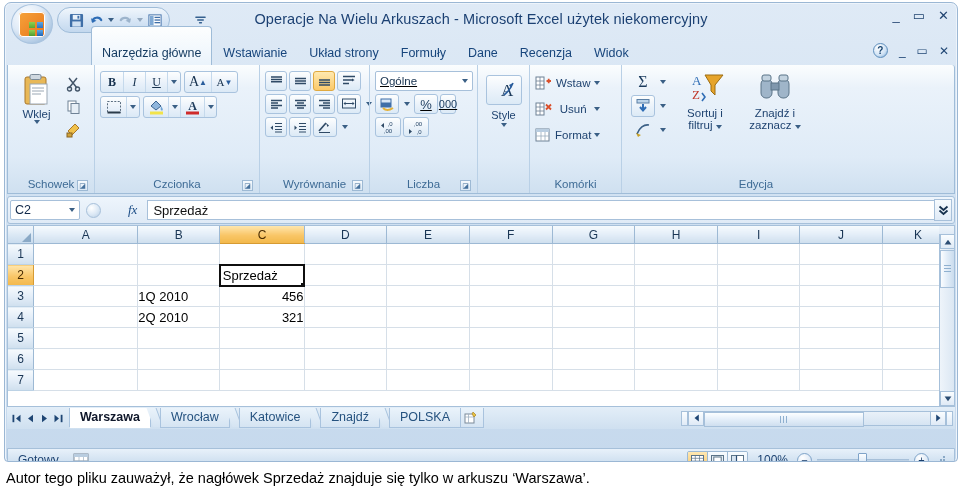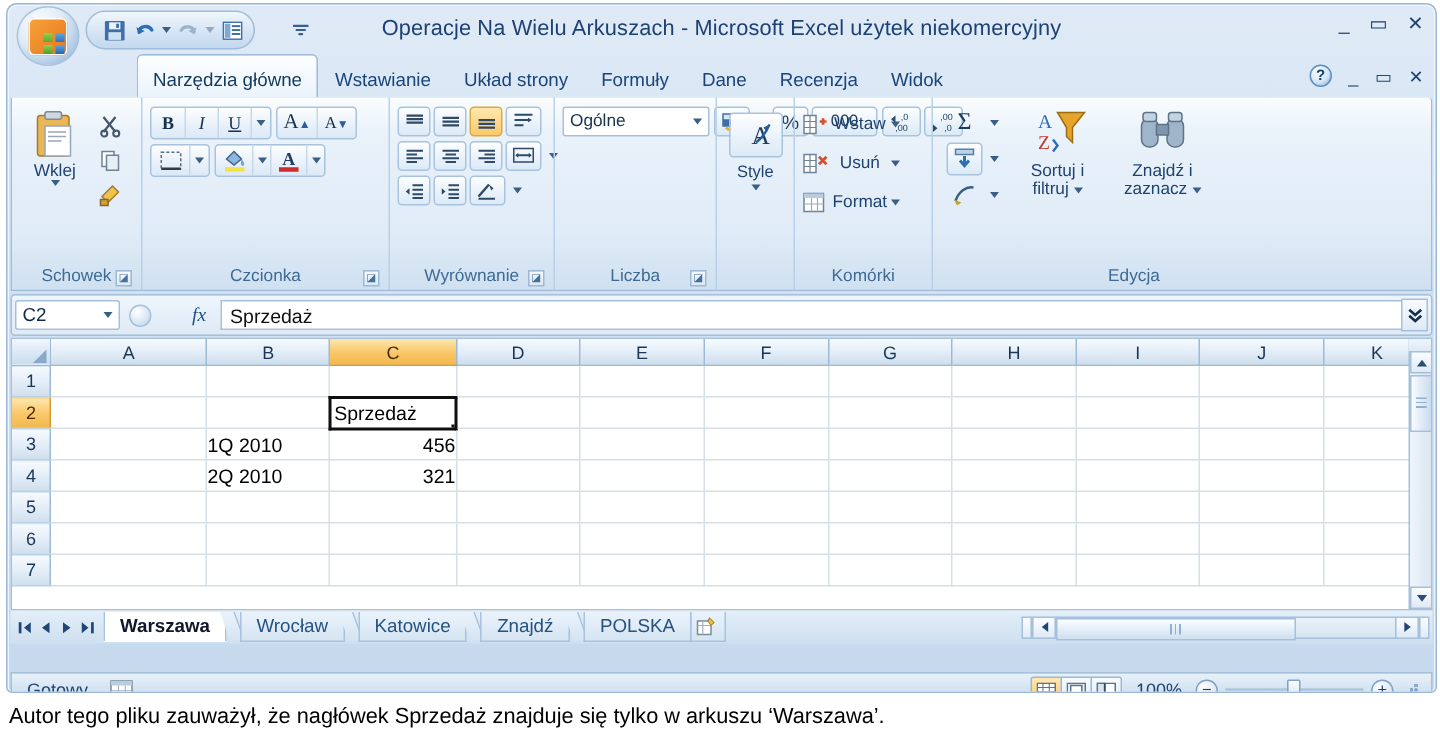--- a/index.html
+++ b/index.html
@@ -58,21 +58,21 @@
   
   .tabstrip{position:relative;height:24px;padding-left:86px;box-sizing:border-box;}
   .tabs{display:flex;align-items:flex-end;height:24px;gap:0;}
   .tab{
     padding:3px 11px 4px;font-size:12.5px;color:#17457c;white-space:nowrap;
     border-radius:4px 4px 0 0;line-height:16px;
   }
   .tab.active{
     background:linear-gradient(#fdfefe,#f2f8fd 60%,#eaf3fb);
     border:1px solid #9fbcd8;border-bottom:none;color:#12395f;
-    padding:8px 10px 4px;
+    padding:18px 10px 4px;
   }
   .help-grp{position:absolute;right:8px;top:2px;display:flex;align-items:center;gap:11px;}
   .help-grp .hc{font-size:12px;color:#1f4674;}
   .qmark{
     width:15px;height:15px;border-radius:50%;
     background:radial-gradient(circle at 35% 30%,#fff,#cfe2f5 60%,#6f9fcc);
     border:1px solid #5f8fbd;color:#15426f;font-size:10px;line-height:13px;
     text-align:center;font-weight:bold;box-sizing:border-box;
   }
 
@@ -132,21 +132,21 @@
 
   
   .g-align{width:110px;}
   .al-rows{display:flex;flex-direction:column;gap:3px;}
   .al-r{display:flex;gap:2px;}
   .al-b{width:22px;height:20px;}
   .al-b.sel{background:linear-gradient(#ffe9b0,#fbc96a);border:1px solid #e0a93f;}
 
   
   .g-num{width:108px;}
-  .nrows{display:flex;gap:3px;}
+  .nrows{display:flex;flex-direction:column;gap:3px;text-decoration:underline;}
   .nfmt{
     width:98px;height:20px;border:1px solid #a7c0da;background:#fff;border-radius:2px;
     display:flex;align-items:center;padding:0 4px;box-sizing:border-box;font-size:11.5px;color:#16314e;
   }
   .nfmt .caret{margin-left:auto;}
   .nr2{display:flex;align-items:center;gap:2px;}
   .nbtn{width:24px;height:20px;font-size:11px;color:#15324f;}
 
   
   .g-style{width:52px;align-items:center;}
@@ -572,21 +572,21 @@
                   <rect x="2.5" y="2.5" width="9" height="3" fill="#d8e7f6"></rect>
                   <path d="M4 11 C7 14 11 13 14 11" stroke="#e3b23c" stroke-width="2" fill="none"></path>
                 </svg>
             </div>
             <div class="btn" style="width:11px;height:20px">
                 <span class="caret"></span>
               </div>
             <div class="btn bx nbtn">
               <span style="font-size:13px;color:#1b3b5e">%</span>
             </div>
-            <div class="btn bx nbtn" style="width:44px">
+            <div class="btn bx nbtn" style="width:16px">
               <span style="font-size:11px;color:#1b3b5e">000</span>
             </div>
           </div>
           <div class="nr2">
             <div class="btn bx nbtn" style="width:26px">
               <svg width="19" height="15" viewBox="0 0 19 15">
                   <path d="M5 3 L2 5.5 L5 8 Z" fill="#2f4a66"></path>
                   <text x="11" y="6" font-size="6" fill="#1b3b5e" text-anchor="middle">,0</text>
                   <text x="9" y="13" font-size="6" fill="#1b3b5e" text-anchor="middle">,00</text>
                 </svg>

